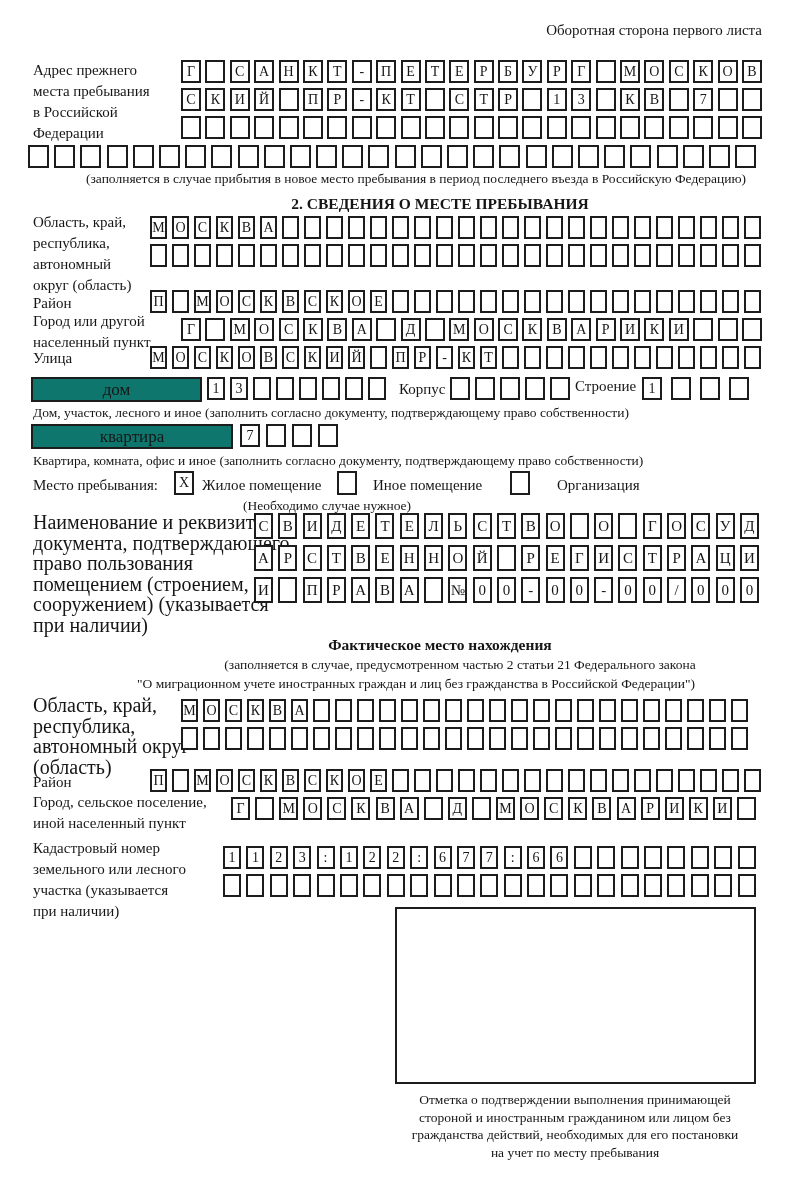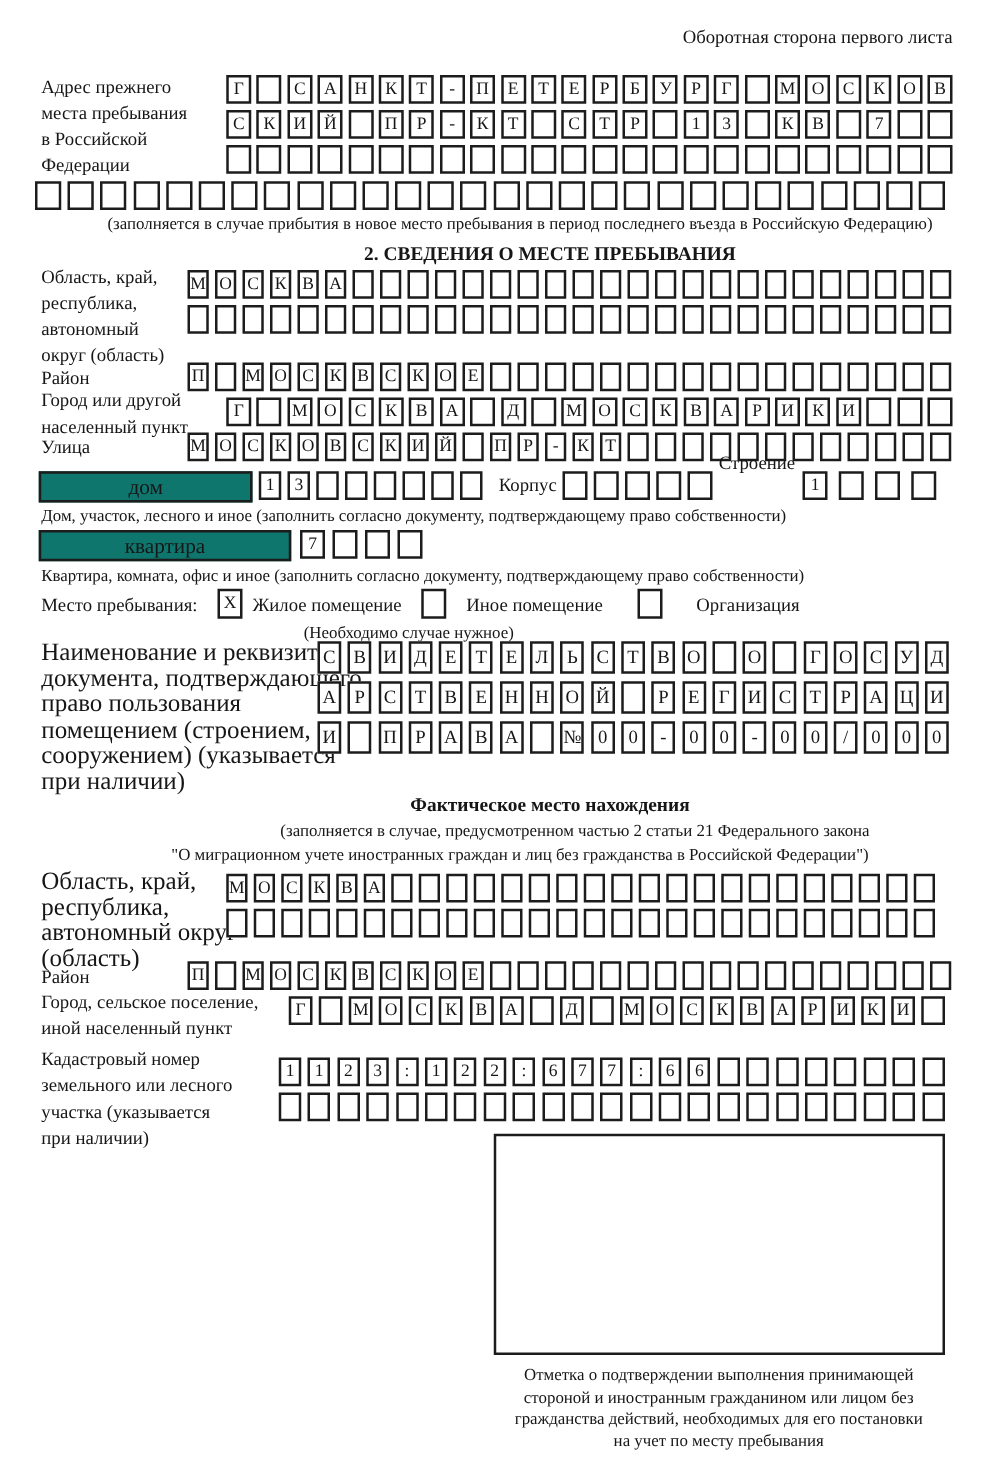--- a/index.html
+++ b/index.html
@@ -331,21 +331,21 @@
       <span class="cell"></span>
     </div>
   <div class="abs lbl" style="left:399px;top:379px;">Корпус</div>
   <div class="abs cellrow rK" style="left:450px;top:377px;">
       <span class="cell"></span>
       <span class="cell"></span>
       <span class="cell"></span>
       <span class="cell"></span>
       <span class="cell"></span>
     </div>
-  <div class="abs lbl" style="left:575px;top:361px;">Строение</div>
+  <div class="abs lbl" style="left:575px;top:376px;">Строение</div>
   <div class="abs cellrow rS" style="left:642px;top:377px;">
       <span class="cell">1</span>
       <span class="cell"></span>
       <span class="cell"></span>
       <span class="cell"></span>
     </div>
   <div class="abs note" style="left:33px;top:405px;">Дом, участок, лесного и иное (заполнить согласно документу, подтверждающему право собственности)</div>
 
   <div class="abs fieldbox" style="left:31px;top:424px;width:202px;">квартира</div>
   <div class="abs cellrow rQ" style="left:240px;top:424px;">

